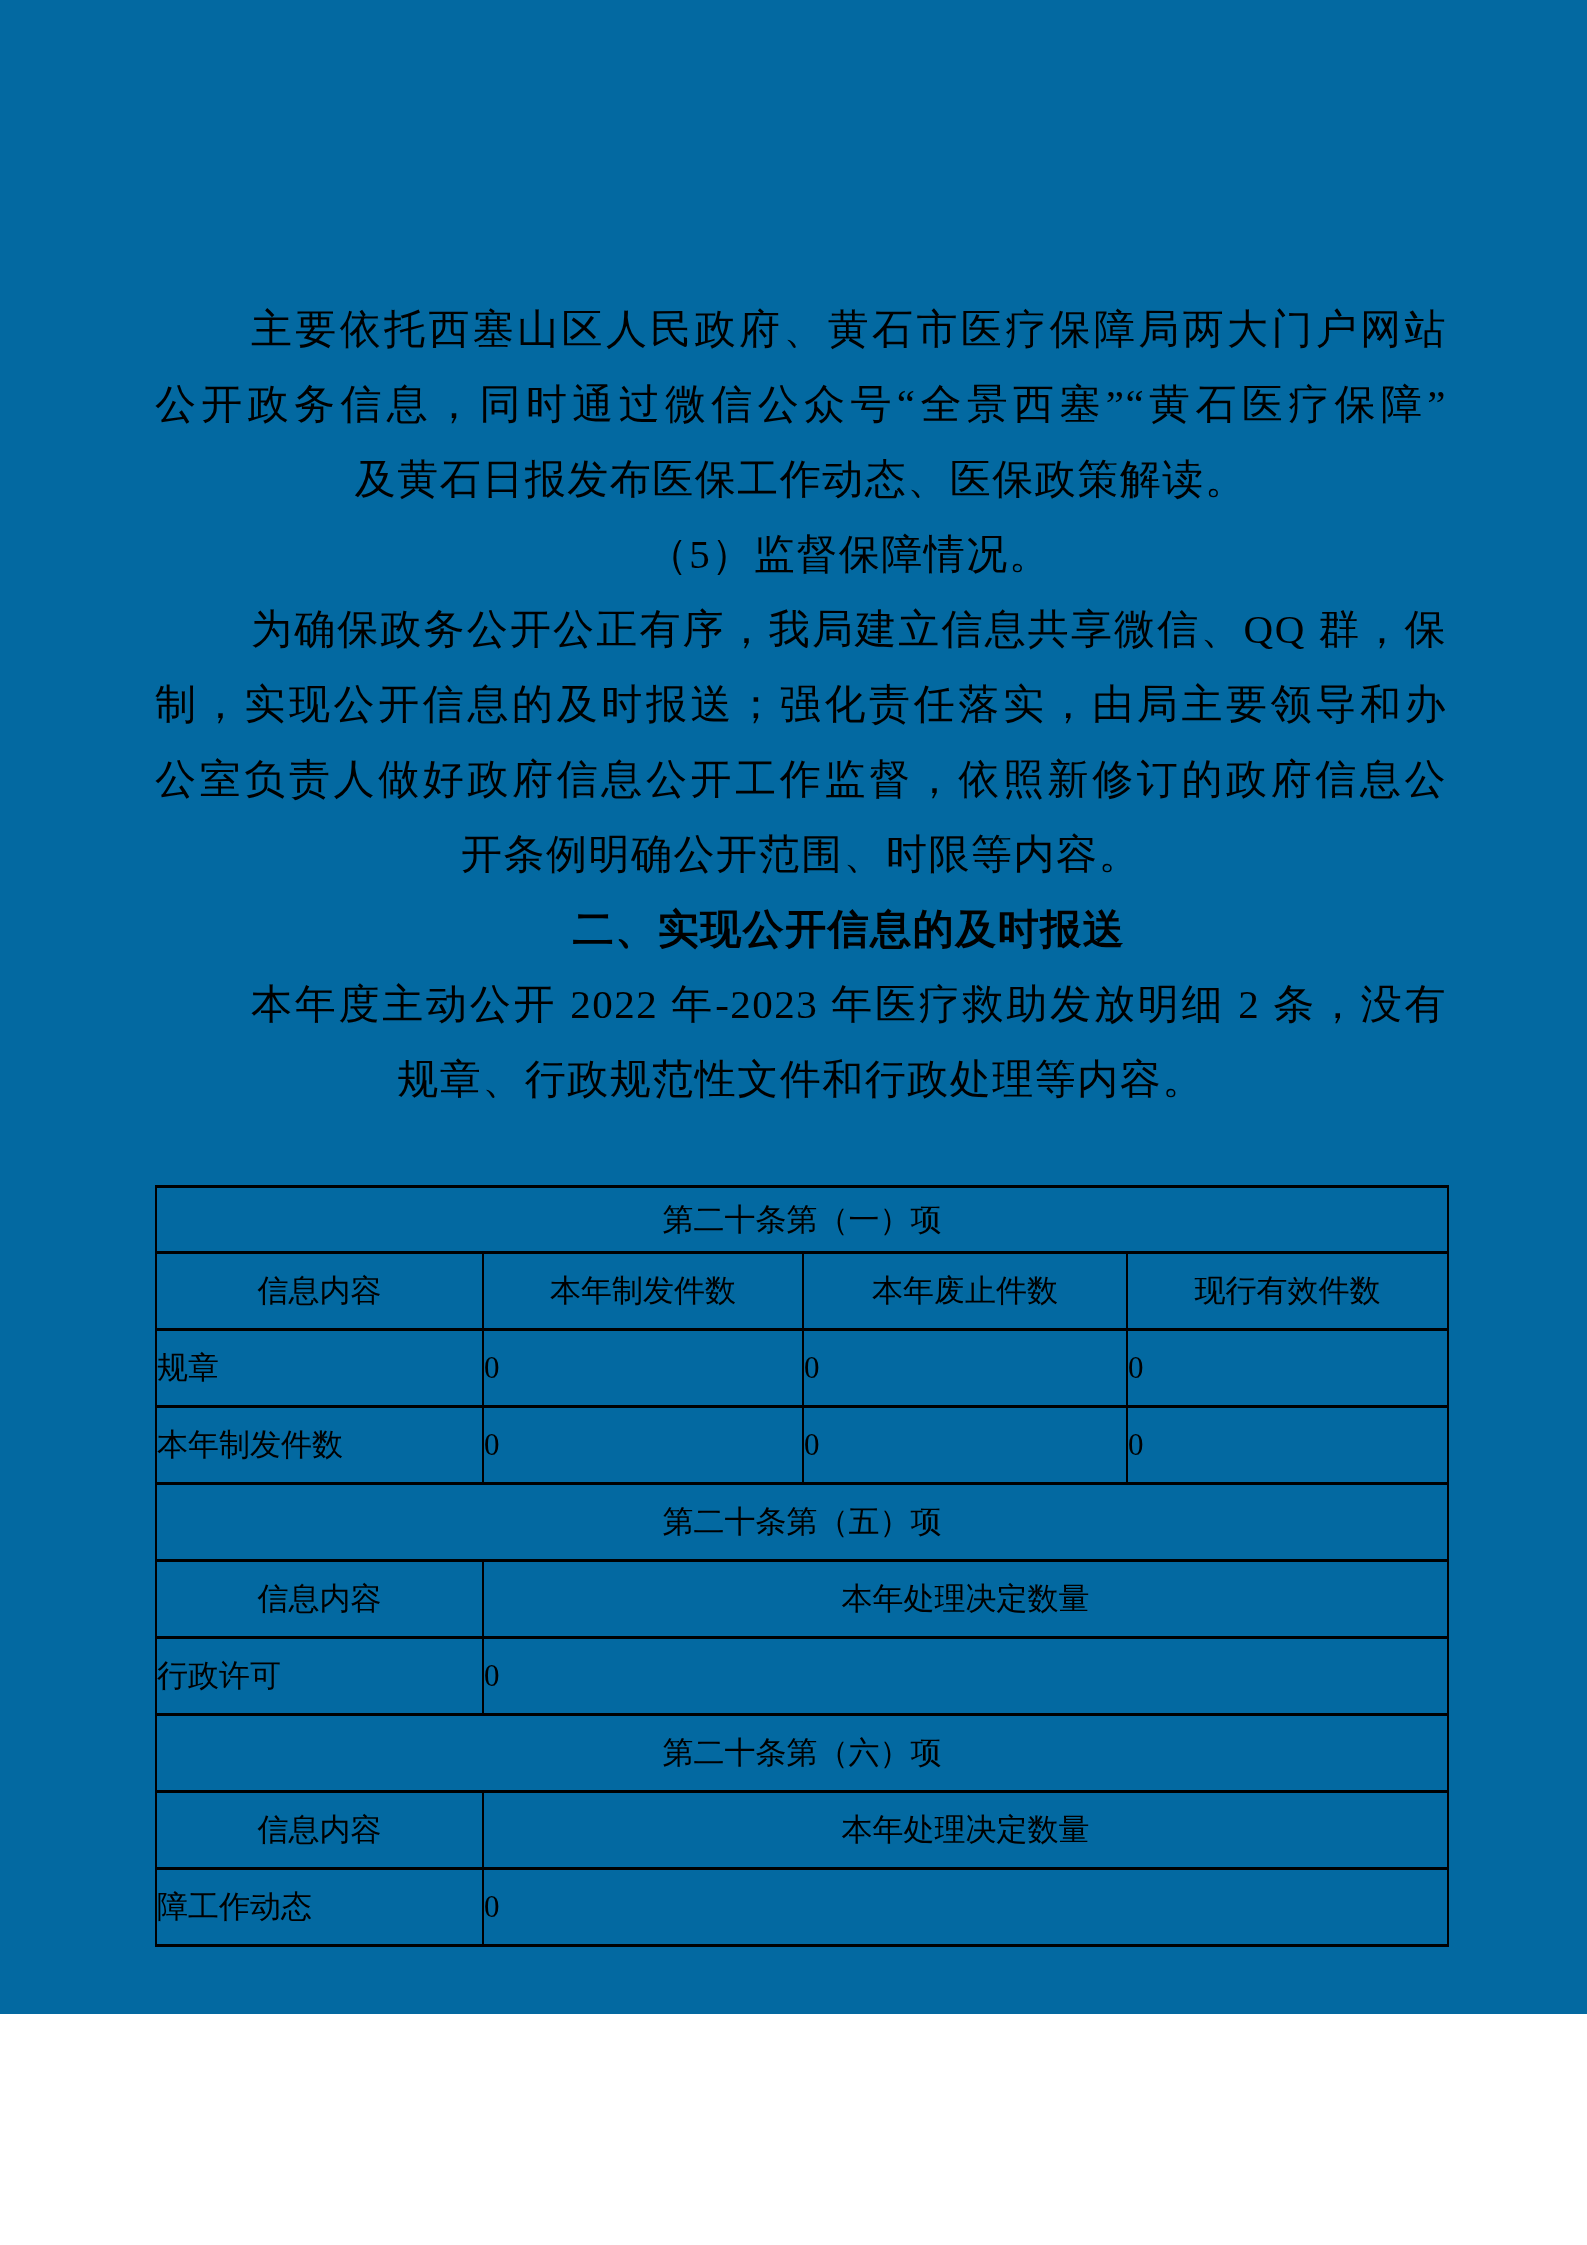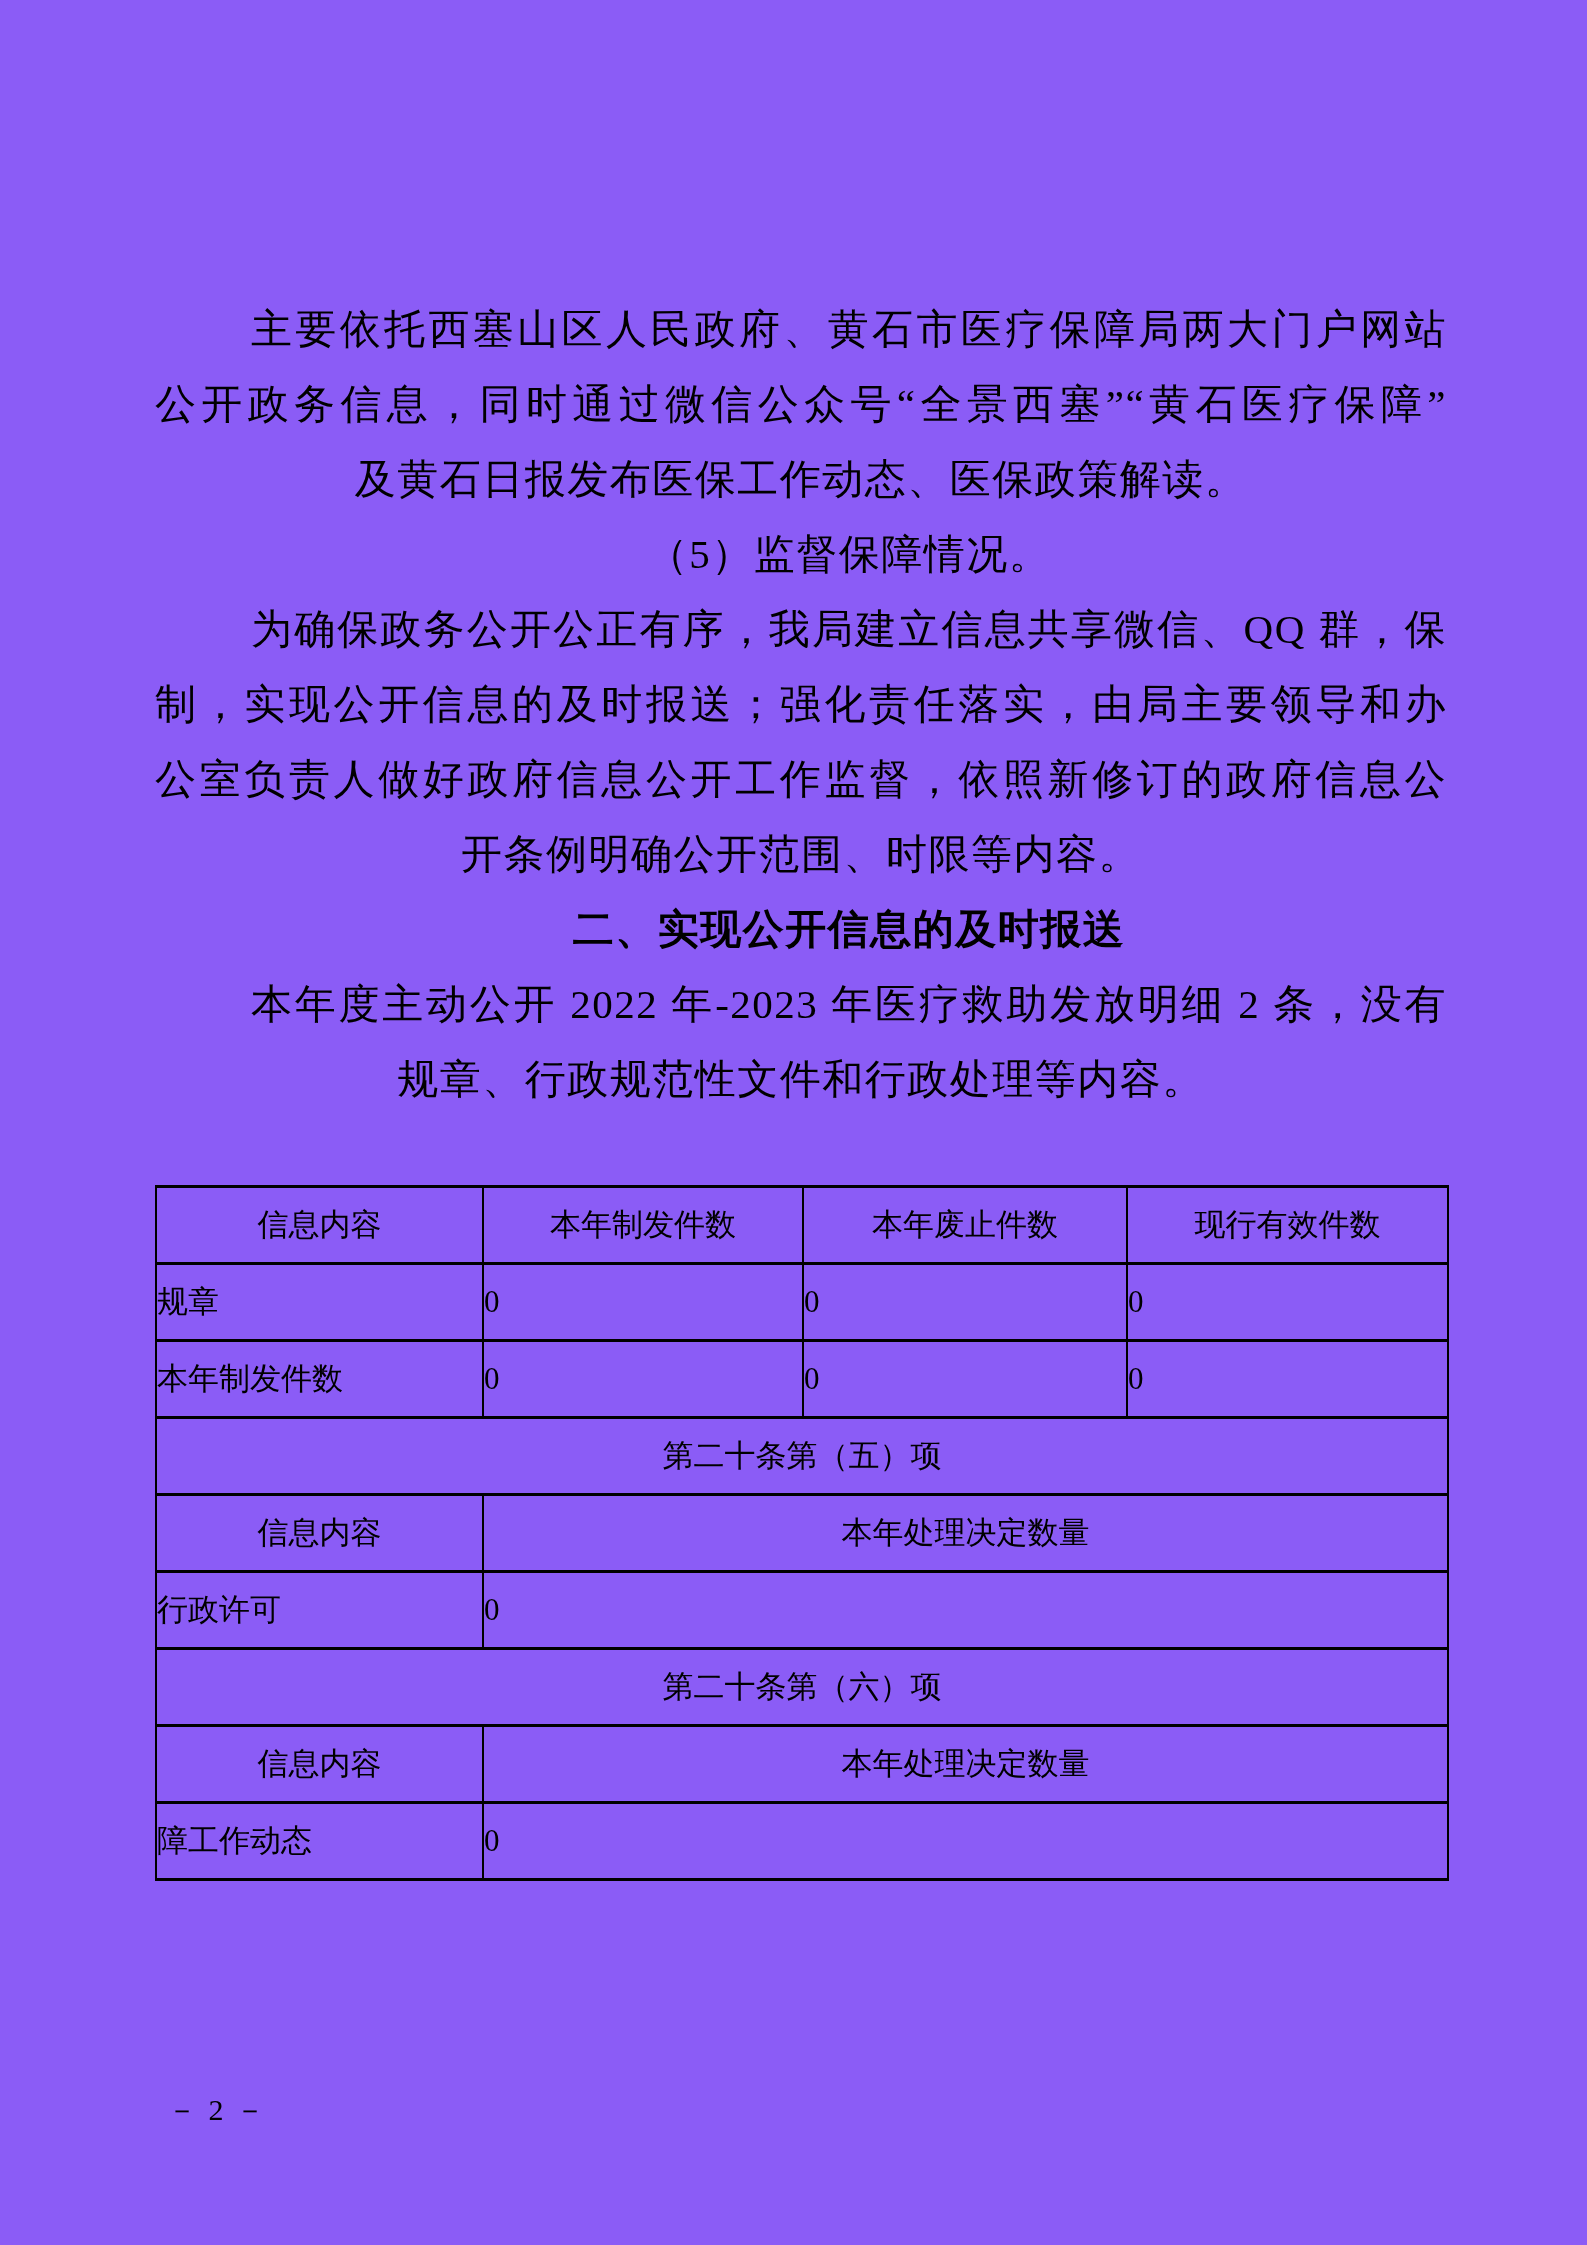--- a/index.html
+++ b/index.html
@@ -4,22 +4,22 @@
 <style>
   html, body { margin: 0; padding: 0; }
   body {
     width: 1587px; height: 2245px;
     background: #ffffff;
     font-family: "Liberation Serif", "DejaVu Serif", serif;
     color: #000000;
   }
   .page {
     position: relative;
-    width: 1587px; height: 2245px;
-    background: #8b5cf6;
+    width: 1587px; height: 2014px;
+    background: #0369a1;
     overflow: hidden;
   }
   .text-block {
     position: absolute;
     left: 155px; top: 292px;
     width: 1292px;
     font-size: 41px;
     letter-spacing: 1.5px;
     line-height: 75px;
   }
@@ -90,20 +90,23 @@
 
   <table class="report-table">
     <colgroup>
       <col style="width:327px">
       <col style="width:320px">
       <col style="width:324px">
       <col style="width:321px">
     </colgroup>
 
     <tbody>
+        <tr class="r-title">
+      <td colspan="4" class="c-center">第二十条第（一）项</td>
+    </tr>
     <tr class="r-std">
       <td class="c-center">信息内容</td>
       <td class="c-center">本年制发件数</td>
       <td class="c-center">本年废止件数</td>
       <td class="c-center">现行有效件数</td>
     </tr>
     <tr class="r-std">
       <td class="c-left">规章</td>
       <td class="c-left">0</td>
       <td class="c-left">0</td>

